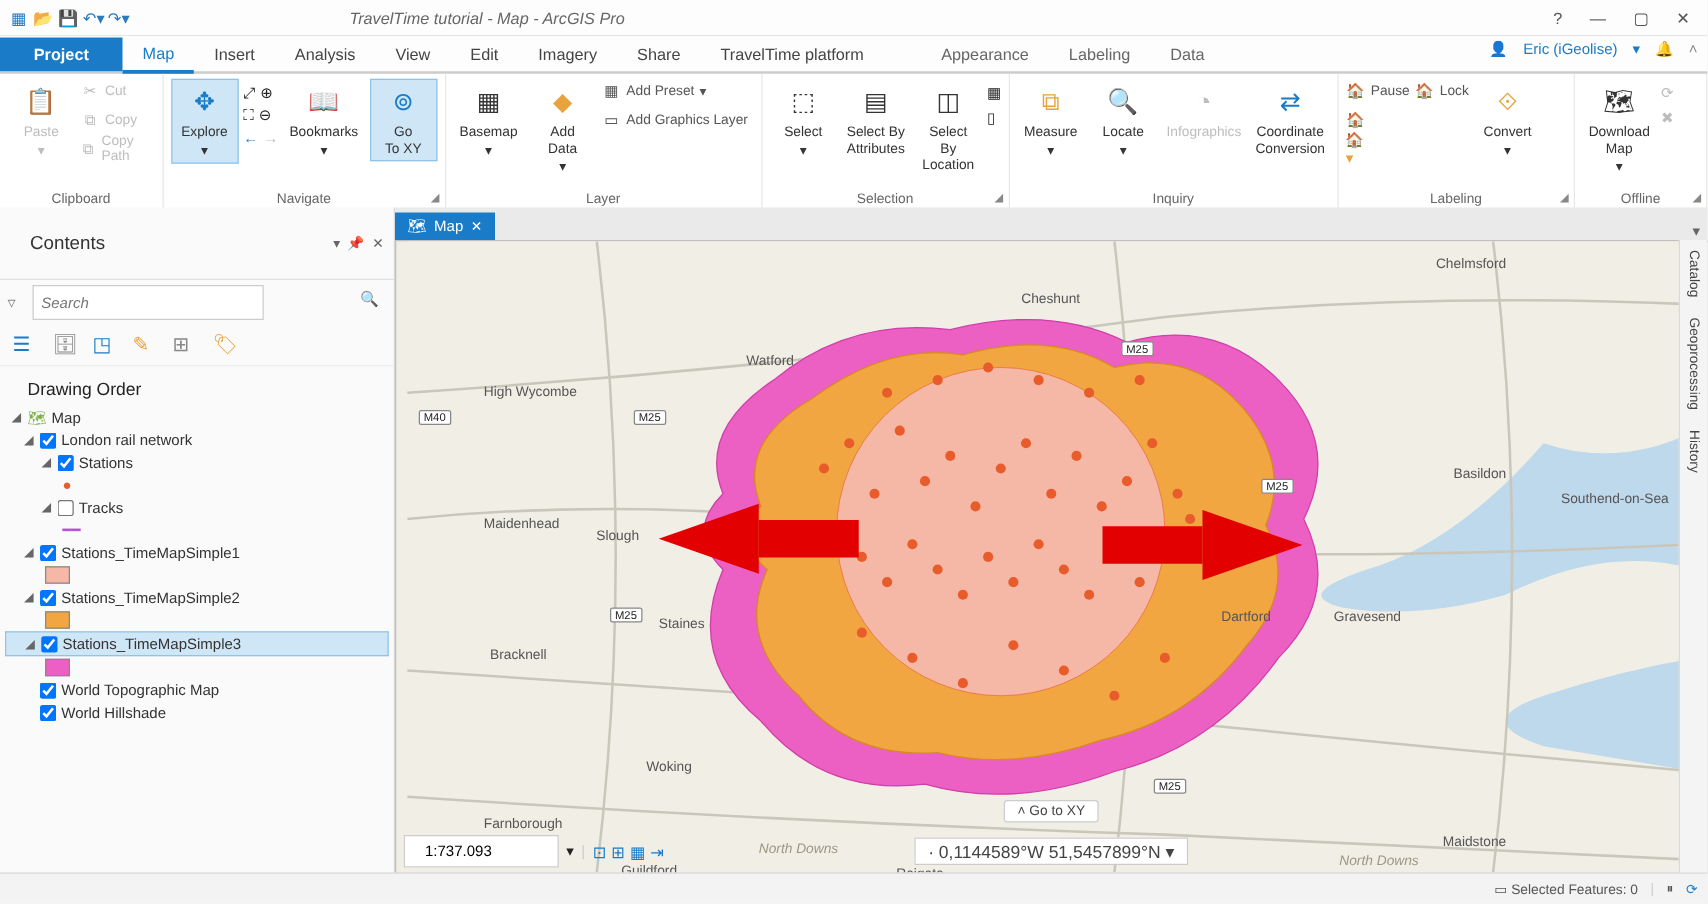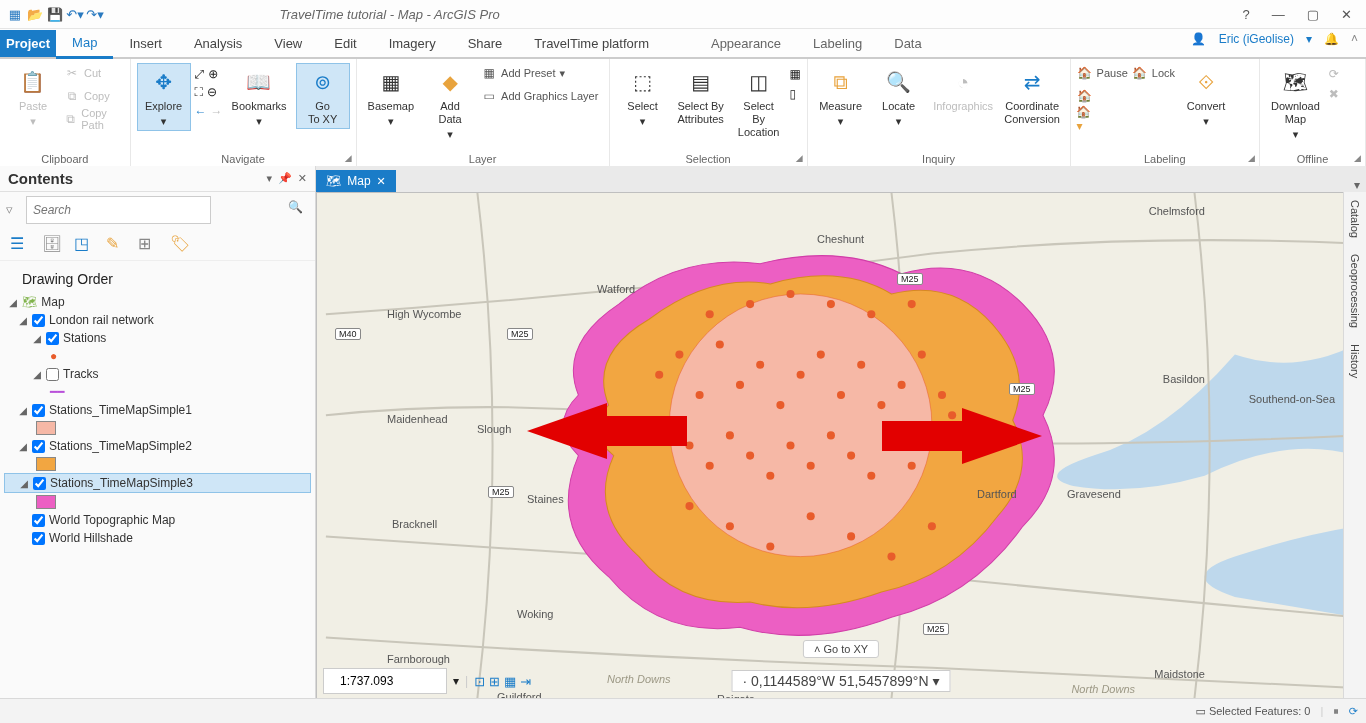--- a/index.html
+++ b/index.html
@@ -7,40 +7,40 @@
 .titlebar{height:28px;display:flex;align-items:center;background:#fdfdfd;border-bottom:1px solid #e5e5e5;}
 .qat{display:flex;align-items:center;gap:2px;padding:0 6px;}
 .qat .ico{width:18px;height:18px;display:flex;align-items:center;justify-content:center;font-size:13px;}
 .apptitle{flex:1;text-align:center;color:#666;font-size:13px;font-style:italic;}
 .context-tab-wrap{width:260px;display:flex;flex-direction:column;align-items:center;}
 .context-cap{height:4px;width:100%;background:#f5a623;}
 .context-lbl{font-size:12px;color:#444;margin-top:2px;}
 .winbtns{display:flex;gap:22px;padding:0 14px;color:#555;font-size:13px;}
 .tabstrip{height:28px;display:flex;align-items:flex-end;background:#fdfdfd;border-bottom:2px solid #ccc;position:relative;}
 .tab{padding:6px 16px;color:#444;font-size:13px;cursor:pointer;}
-.tab.file{background:#1a7cc8;color:#fff;font-weight:600;padding:6px 6px;}
+.tab.file{background:#1a7cc8;color:#fff;font-weight:600;padding:6px 27px;}
 .tab.active{border-bottom:3px solid #1a7cc8;color:#1a7cc8;margin-bottom:-2px;}
 .tab.context{color:#666;}
 .signin{position:absolute;right:8px;top:3px;display:flex;align-items:center;gap:12px;color:#1a7cc8;font-size:12px;}
 .ribbon{height:108px;background:#fff;border-bottom:1px solid #d9d9d9;display:flex;}
 .rgroup{border-right:1px solid #e8e8e8;padding:4px 6px 2px 6px;display:flex;flex-direction:column;justify-content:space-between;position:relative;}
 .rgroup .body{flex:1;display:flex;align-items:flex-start;gap:4px;}
 .rgroup .lbl{text-align:center;font-size:11px;color:#666;padding-top:2px;}
 .rgroup .launcher{position:absolute;right:4px;bottom:4px;font-size:9px;color:#888;}
 .bigbtn{display:flex;flex-direction:column;align-items:center;justify-content:flex-start;width:auto;min-width:44px;padding:2px 4px;text-align:center;font-size:11px;color:#333;line-height:13px;gap:2px;border:1px solid transparent;}
 .bigbtn .ico{width:32px;height:32px;display:flex;align-items:center;justify-content:center;font-size:20px;}
 .bigbtn.pressed{background:#cfe6f7;border:1px solid #8fc3e8;}
 .smallrow{display:flex;flex-direction:column;gap:3px;}
 .smallbtn{display:flex;align-items:center;gap:4px;font-size:11px;color:#555;height:20px;}
 .smallbtn .ico{width:16px;height:16px;display:flex;align-items:center;justify-content:center;font-size:12px;}
 .disabled{color:#bdbdbd;}
 .workarea{position:absolute;top:166px;left:0;right:0;bottom:24px;display:flex;}
 .panel{width:315px;background:#fafafa;border-right:1px solid #d9d9d9;display:flex;flex-direction:column;}
 .panel-hd{display:flex;align-items:center;justify-content:space-between;padding:4px 8px;border-bottom:1px solid #e0e0e0;}
-.panel-hd h3{margin:0;font-size:15px;font-weight:700;color:#333;text-align:center;}
+.panel-hd h3{margin:16px;font-size:15px;font-weight:400;color:#333;text-align:center;}
 .panel-hd .pctl{display:flex;gap:6px;color:#666;font-size:11px;}
 .search-row{display:flex;align-items:center;padding:4px 6px;gap:4px;}
 .search-row .funnel{width:16px;height:16px;color:#888;font-size:13px;}
 .search-row input{flex:1;height:22px;border:1px solid #ccc;padding:2px 20px 2px 6px;font-style:italic;color:#888;font-size:12px;}
 .toc-tools{display:flex;gap:12px;padding:6px 10px;border-bottom:1px solid #eee;}
 .toc-tools .ti{width:20px;height:20px;font-size:16px;}
 .toc-body{flex:1;overflow:auto;padding:6px 4px;}
 .toc-body h4{margin:4px 6px 6px 18px;font-size:14px;font-weight:400;}
 .treerow{display:flex;align-items:center;gap:4px;padding:2px 4px;font-size:12px;color:#333;white-space:nowrap;}
 .treerow.sel{background:#cfe6f7;border:1px solid #8fc3e8;}

